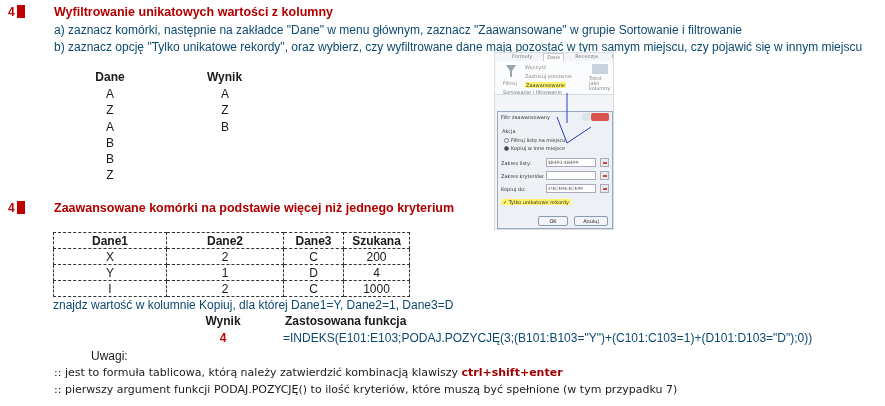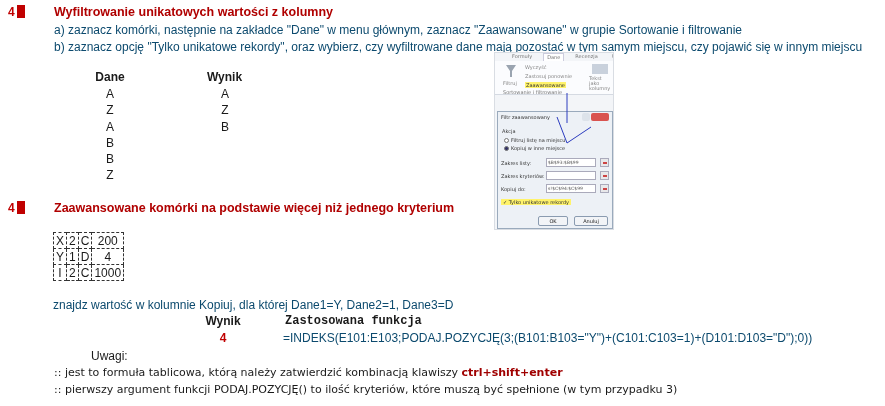--- a/index.html
+++ b/index.html
@@ -120,20 +120,26 @@
   </svg>
 </div>
 
 <div class="abs" style="left:8px; top:201px;">
   <span class="num">4</span><span class="marker"></span>
 </div>
 <div class="abs title" style="left:54px; top:201px;">Zaawansowane komórki na podstawie więcej niż jednego kryterium</div>
 
 <table class="crit">
   <tbody>
+      <tr>
+    <th style="width:113px">Dane1</th>
+    <th style="width:117px">Dane2</th>
+    <th style="width:60px">Dane3</th>
+    <th style="width:66px">Szukana</th>
+  </tr>
   <tr>
     <td>X</td>
     <td>2</td>
     <td>C</td>
     <td>200</td>
   </tr>
   <tr>
     <td>Y</td>
     <td>1</td>
     <td>D</td>
@@ -143,21 +149,21 @@
     <td>I</td>
     <td>2</td>
     <td>C</td>
     <td>1000</td>
   </tr>
 </tbody>
   </table>
 
 <div class="abs line" style="left:53px; top:298px;">znajdz wartość w kolumnie Kopiuj, dla której Dane1=Y, Dane2=1, Dane3=D</div>
 <div class="abs hdr" style="left:203px; top:314px; width:40px;">Wynik</div>
-<div class="abs" style="left:285px; top:314px; font-weight:bold;font-family:Liberation Mono, monospace;">Zastosowana funkcja</div>
+<div class="abs" style="left:285px; top:314px; font-weight:bold;">Zastosowana funkcja</div>
 <div class="abs" style="left:203px; top:331px; width:40px; text-align:center; color:#c00000; font-weight:bold;">4</div>
 <div class="abs line" style="left:283px; top:331px;">=INDEKS(E101:E103;PODAJ.POZYCJĘ(3;(B101:B103="Y")+(C101:C103=1)+(D101:D103="D");0))</div>
 
 <div class="abs" style="left:91px; top:349px; font-weight:normal;">Uwagi:</div>
 <div class="abs notes" style="left:54px; top:366px;">
   <span>:: jest to formuła tablicowa, którą należy zatwierdzić kombinacją klawiszy </span><span class="kbd">ctrl+shift+enter</span>
 </div>
-<div class="abs notes" style="left:54px; top:383px;">:: pierwszy argument funkcji PODAJ.POZYCJĘ() to ilość kryteriów, które muszą być spełnione (w tym przypadku 3)</div>
+<div class="abs notes" style="left:54px; top:383px;">:: pierwszy argument funkcji PODAJ.POZYCJĘ() to ilość kryteriów, które muszą być spełnione (w tym przypadku 7)</div>
 
 </body></html>

